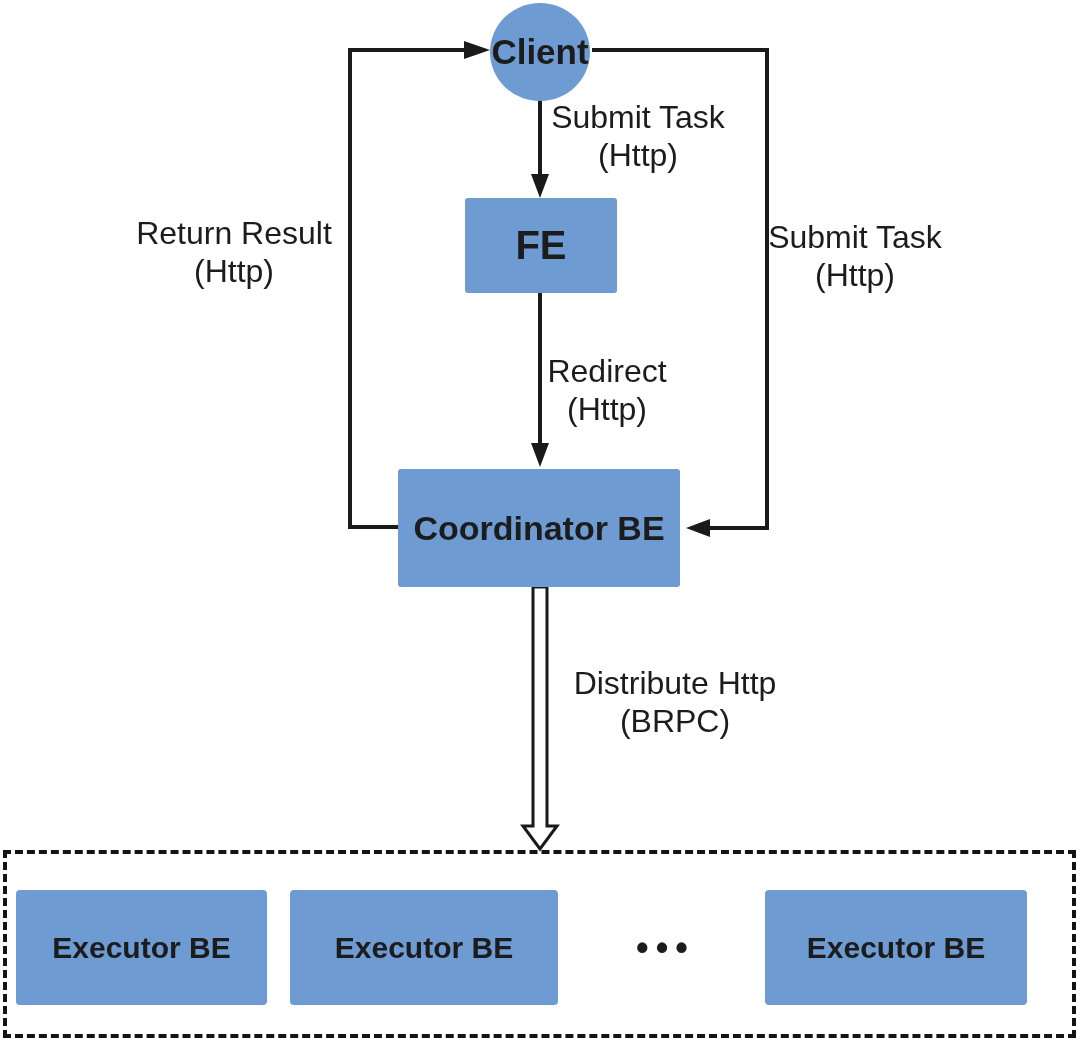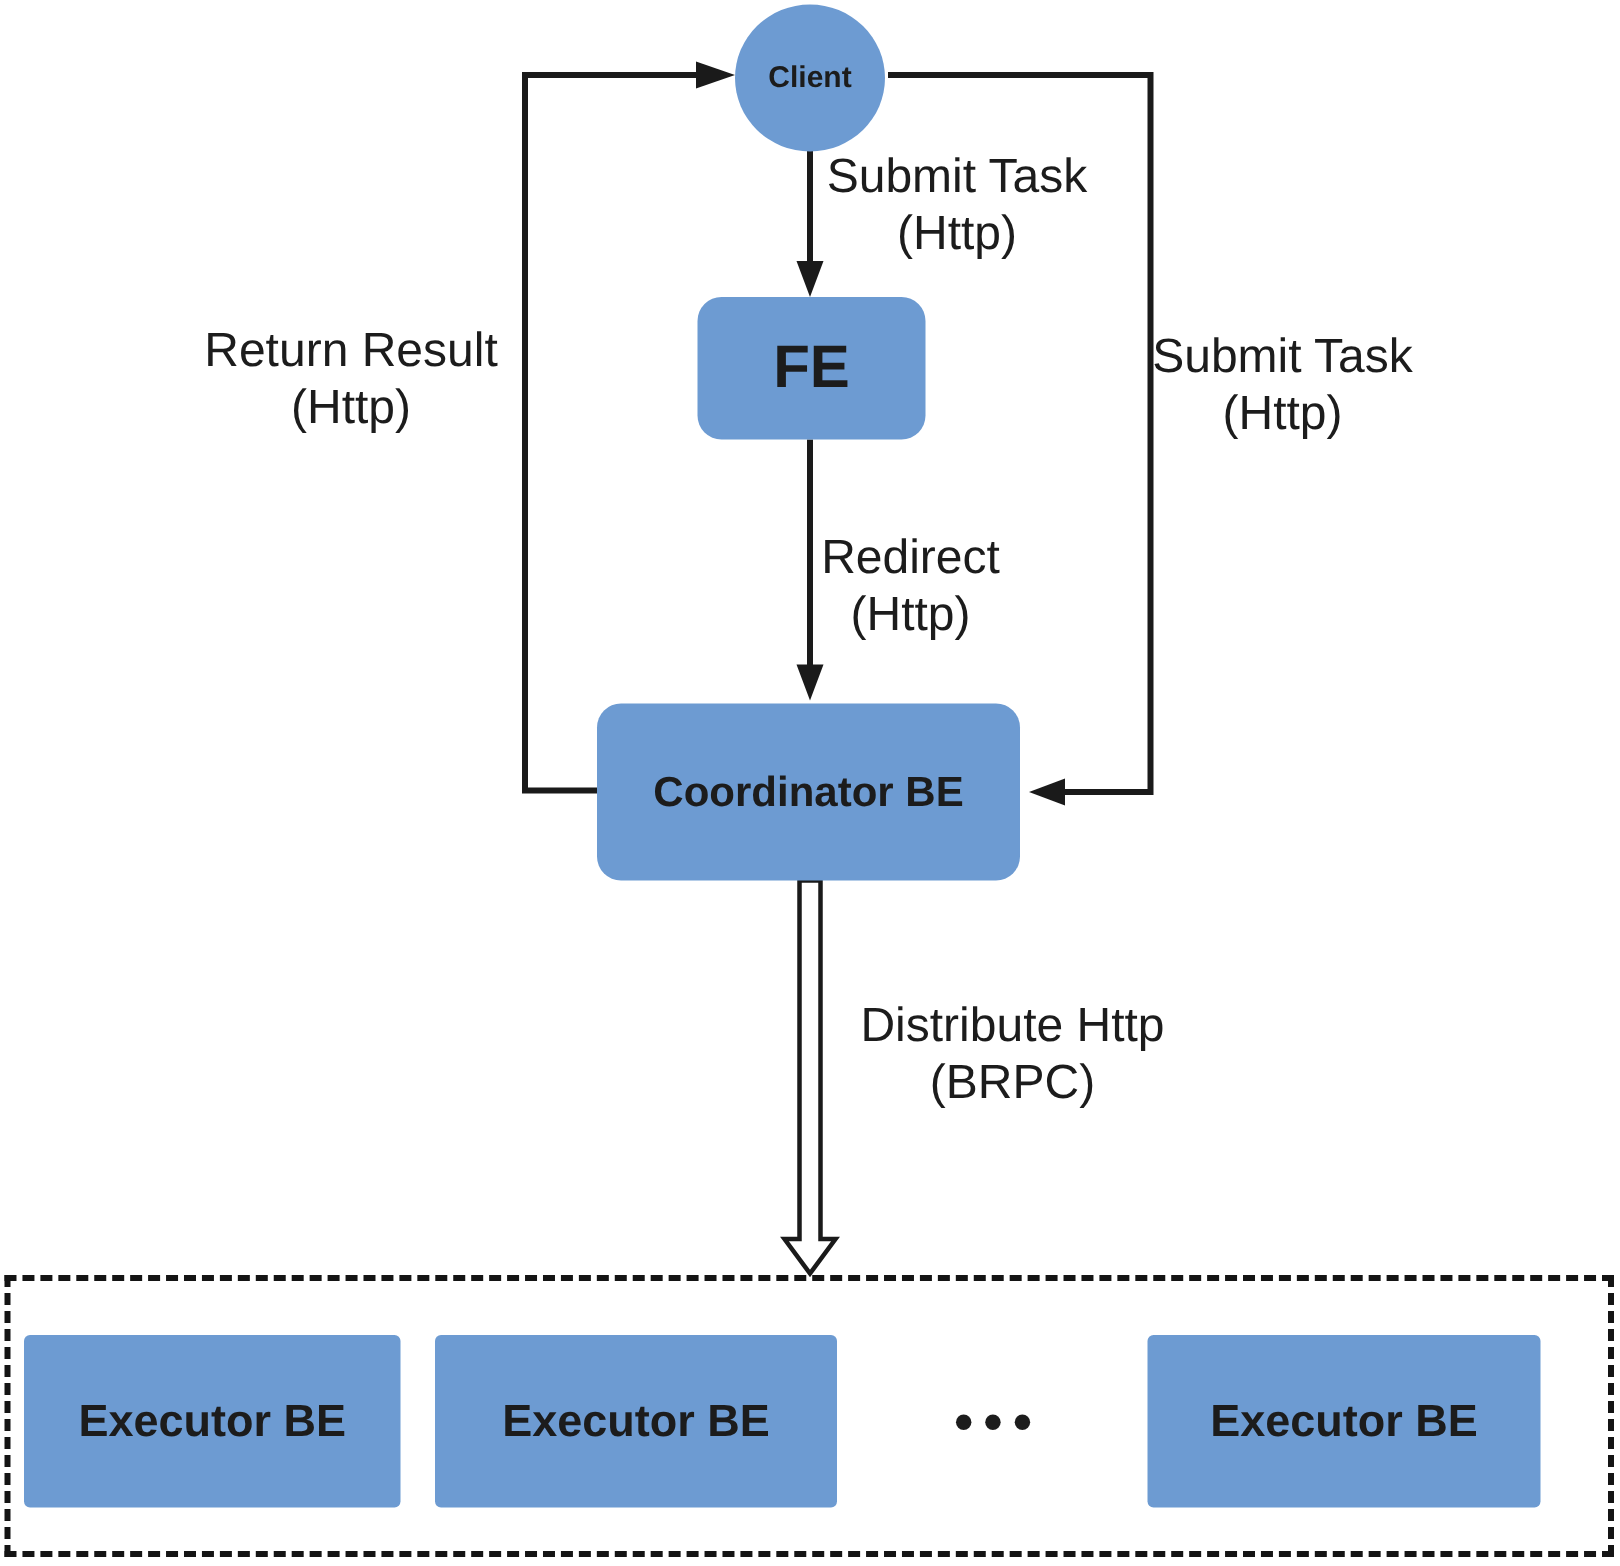--- a/index.html
+++ b/index.html
@@ -30,25 +30,25 @@
     position: absolute;
     background: var(--node-fill);
     color: var(--text);
     display: flex;
     align-items: center;
     justify-content: center;
     font-weight: bold;
     text-align: center;
   }
   .node.circle { border-radius: 50%; }
-  .node.rounded { border-radius: 16px; }
+  .node.rounded { border-radius: 3px; }
   .node.executor { border-radius: 4px; font-size: 30px; }
-  .client-node { left: 490px; top: 3px; width: 100px; height: 98px; font-size: 20px; }
+  .client-node { left: 490px; top: 3px; width: 100px; height: 98px; font-size: 35px; }
   .fe-node { left: 465px; top: 198px; width: 152px; height: 95px; font-size: 40px; }
-  .coordinator-node { left: 398px; top: 469px; width: 282px; height: 118px; font-size: 28px; }
+  .coordinator-node { left: 398px; top: 469px; width: 282px; height: 118px; font-size: 34px; }
   .executor-1 { left: 16px;  top: 890px; width: 251px; height: 115px; }
   .executor-2 { left: 290px; top: 890px; width: 268px; height: 115px; }
   .executor-3 { left: 765px; top: 890px; width: 262px; height: 115px; }
   .edge-label {
     position: absolute;
     color: var(--text);
     font-weight: normal;
     font-size: 32px;
     line-height: 38px;
     text-align: center;

